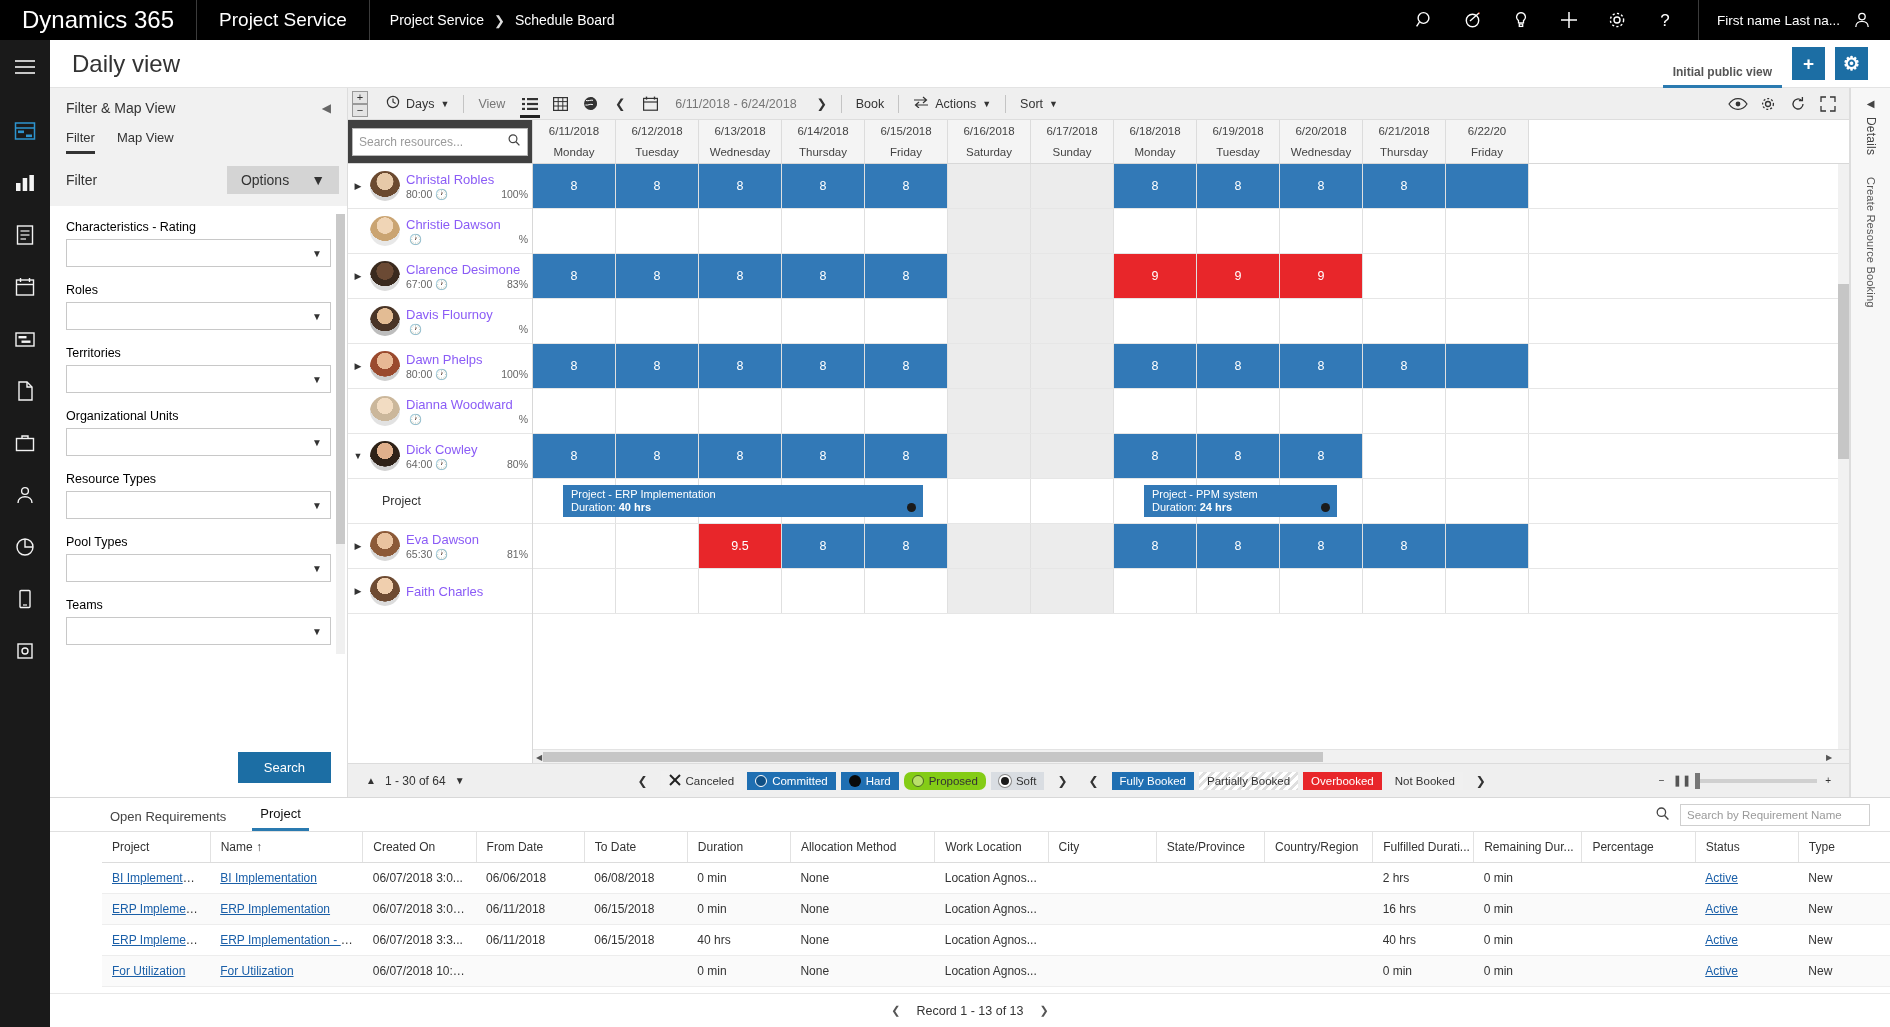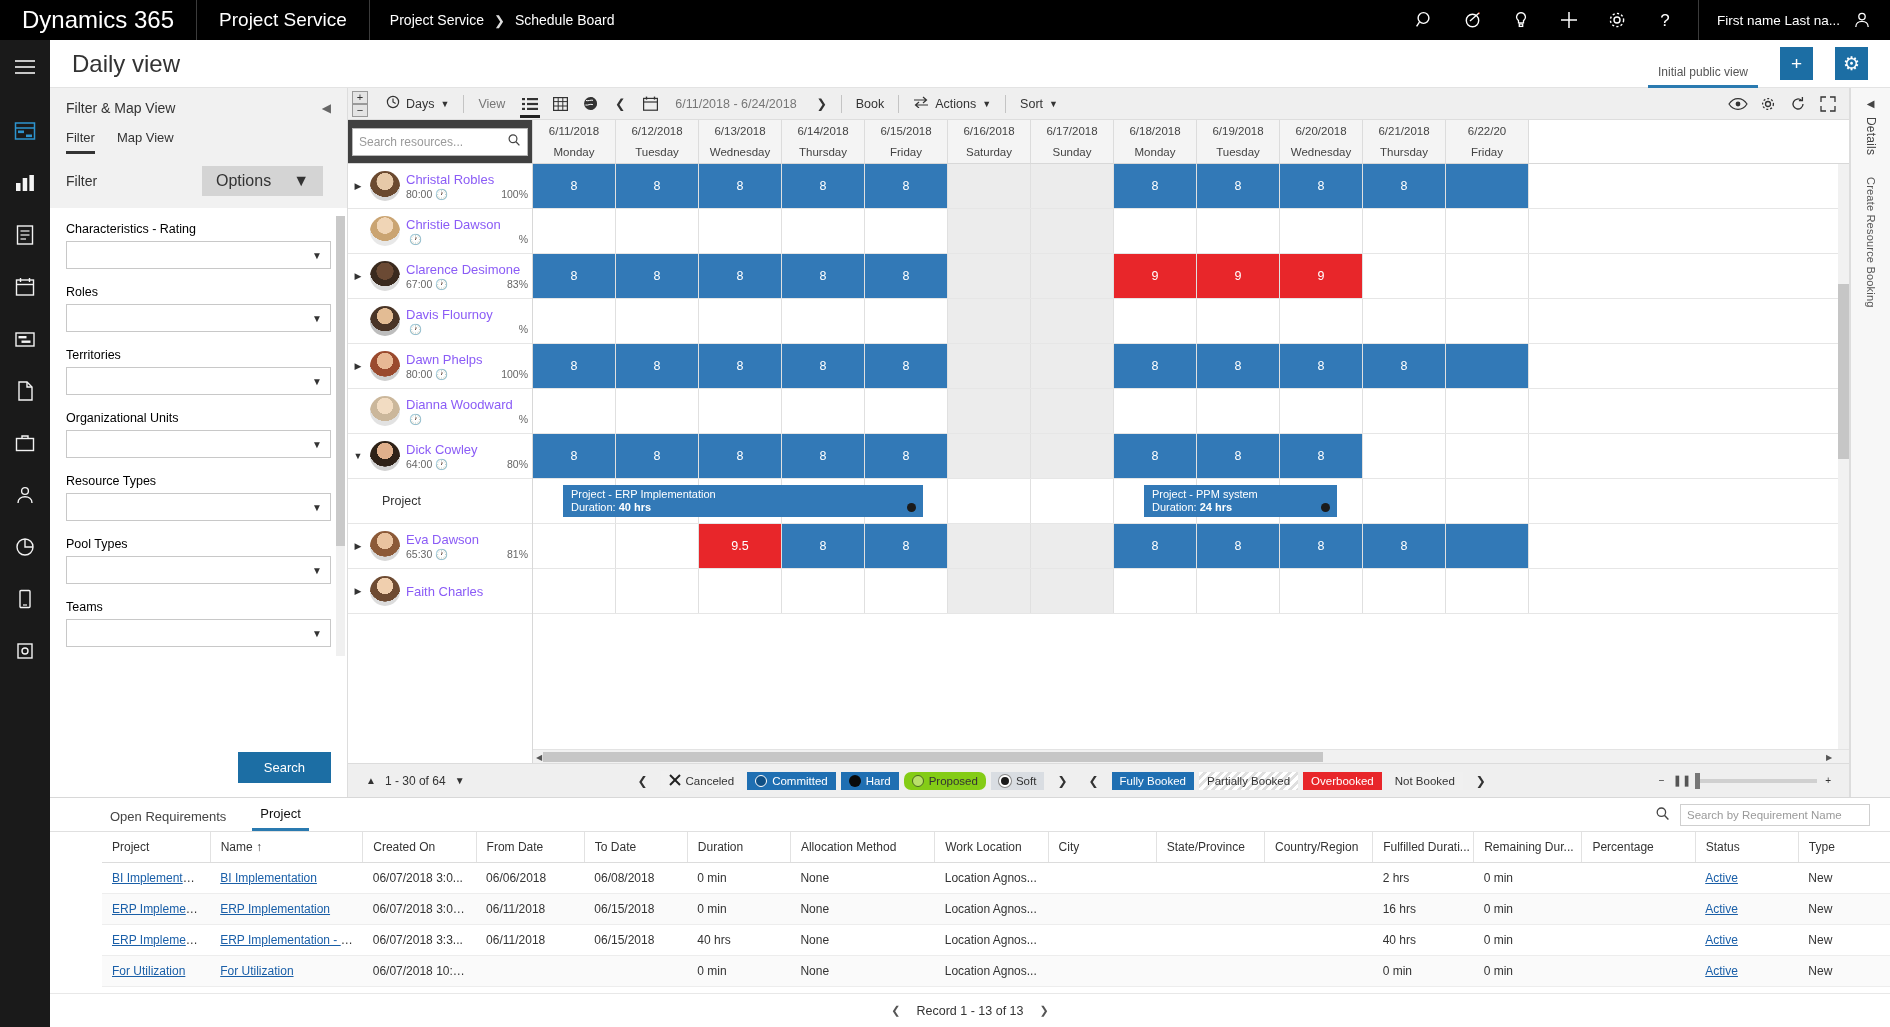--- a/index.html
+++ b/index.html
@@ -43,21 +43,21 @@
   .rail .hamb { margin-bottom:12px; cursor:pointer;}
   .rail-ico { width:26px; height:26px; display:flex; align-items:center; justify-content:center; cursor:pointer; opacity:.95;}
   .rail-ico.active { color:#2f9bd8; }
   
   .maincol { flex:1; display:flex; flex-direction:column; min-width:0; }
   .page-head {
     height:48px; border-bottom:1px solid #e3e3e3; display:flex; align-items:center;
     padding:0 22px; position:relative; background:#fff;
   }
   .page-title { font-size:24px; font-weight:400; color:#333;}
-  .ph-right { margin-left:auto; display:flex; align-items:flex-end; gap:12px; height:48px; }
+  .ph-right { margin-left:auto; display:flex; align-items:flex-end; gap:0; height:48px;font-weight:bold; }
   .view-tab {
     font-size:12px; color:#555; padding:0 10px 4px 10px; align-self:flex-end;
     border-bottom:3px solid #2a7ab0; line-height:18px;
   }
   .sq-btn {
     width:33px; height:33px; background:#1c6ea4; color:#fff;
     display:flex; align-items:center; justify-content:center;
     font-size:19px; margin-left:10px; align-self:center; cursor:pointer;
   }
   .sq-btn.gear { background:#1c6ea4; }
@@ -74,23 +74,23 @@
   .fp-title { font-size:14px; color:#333; margin-bottom:14px; display:flex; align-items:center;}
   .fp-collapse { margin-left:auto; font-size:12px; color:#666; cursor:pointer;}
   .fp-tabs { display:flex; gap:22px; font-size:13px;}
   .fp-tab { padding-bottom:6px; color:#333; cursor:pointer;}
   .fp-tab.sel { border-bottom:3px solid #333; font-weight:400;}
   .fp-sub {
     background:#f1f1f1; display:flex; align-items:center; padding:12px 0 12px 16px;
   }
   .fp-sub .lbl { font-size:14px; }
   .opt-btn {
-    margin-left:auto; background:#d4d4d4; color:#333; font-size:16px;
+    margin-left:auto; background:#d4d4d4; color:#333; font-size:14px;
     padding:6px 14px; display:flex; align-items:center; gap:22px; cursor:pointer;
-    margin-right:24px;
+    margin-right:8px;
   }
   .fp-fields { flex:1; overflow:hidden; padding:14px 16px 0 16px; position:relative;}
   .field { margin-bottom:16px; }
   .field label { display:block; font-size:12.5px; color:#000000; margin-bottom:5px;}
   .field .sel-box {
     height:28px; border:1px solid #c8c8c8; background:#fff;
     display:flex; align-items:center; justify-content:flex-end; padding-right:8px;
     font-size:10px; color:#333; cursor:pointer;
   }
   .fp-scrollbar {

